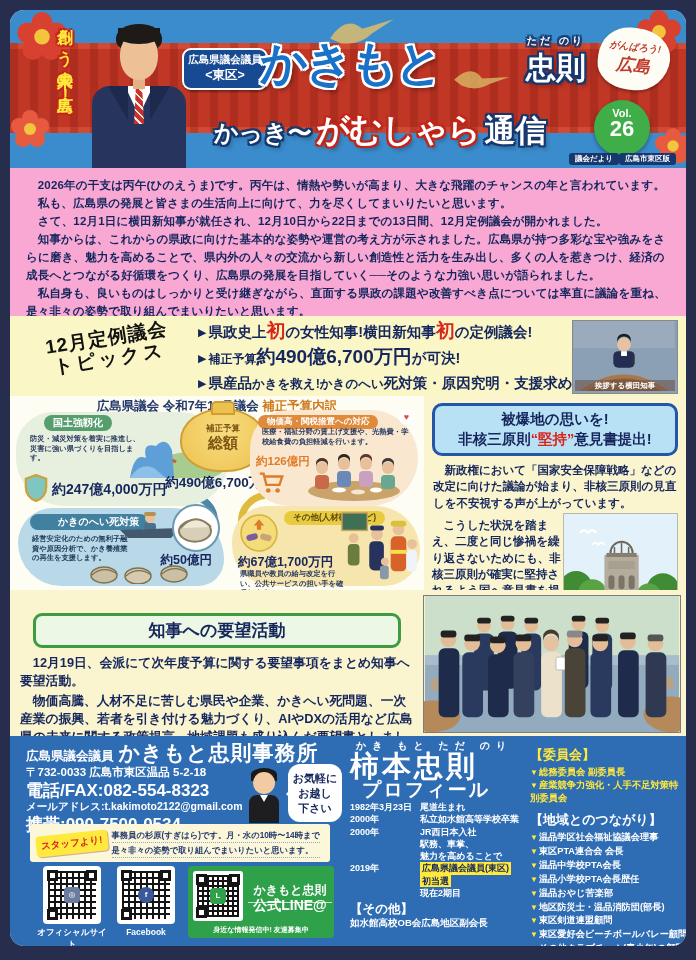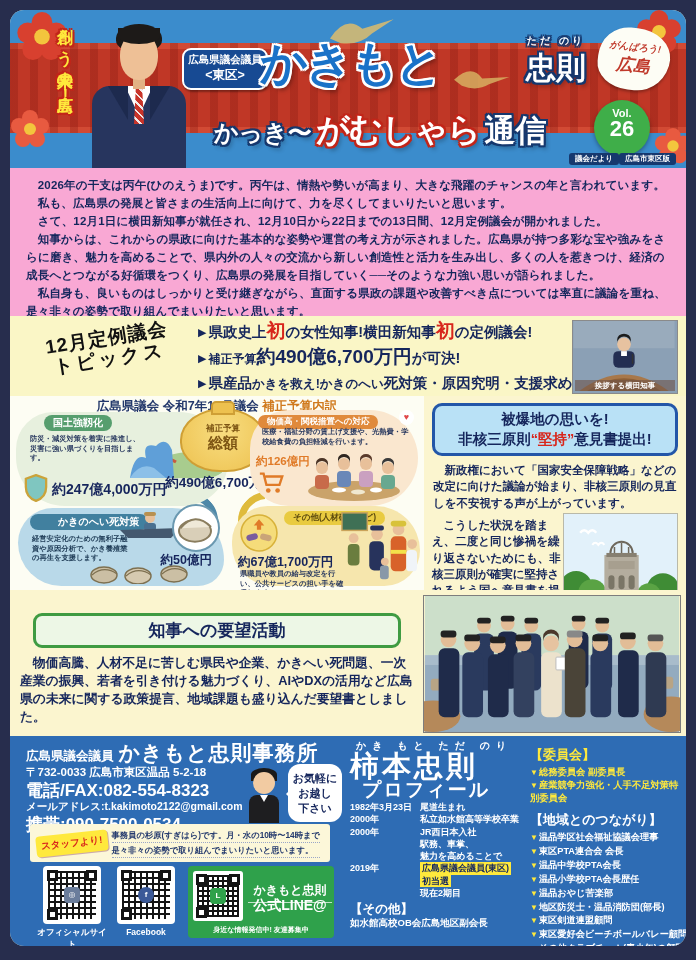--- a/index.html
+++ b/index.html
@@ -462,20 +462,21 @@
           <path d="M16,18 q4,-5 8,0 q4,-5 8,0" stroke="#fff" fill="none" stroke-width="2.4"></path>
           <path d="M28,30 q3,-4 6,0 q3,-4 6,0" stroke="#fff" fill="none" stroke-width="2"></path>
         </svg>
       </div>
     </div>
   </section>
 
   <section class="request">
     <div class="req-left">
       <div class="req-title">知事への要望活動</div>
+      <p class="req-p">　12月19日、会派にて次年度予算に関する要望事項をまとめ知事へ要望活動。</p>
       <p class="req-p">　物価高騰、人材不足に苦しむ県民や企業、かきへい死問題、一次産業の振興、若者を引き付ける魅力づくり、AIやDXの活用など広島県の未来に関する政策提言、地域課題も盛り込んだ要望書としました。</p>
     </div>
     <svg class="req-photo" viewBox="0 0 258 138">
       <rect width="258" height="66" fill="#ccdfca"></rect>
           <rect y="66" width="258" height="72" fill="#93abbf"></rect>
       <rect y="60" width="258" height="10" fill="#a8bccb"></rect>
       <ellipse cx="8" cy="122" rx="28" ry="16" fill="#b5895a"></ellipse>
           <ellipse cx="250" cy="120" rx="28" ry="18" fill="#b5895a"></ellipse>
       <rect x="6" y="84" width="18" height="12" rx="3" fill="#c2a377" opacity=".8"></rect>
           <rect x="234" y="82" width="18" height="12" rx="3" fill="#c2a377" opacity=".8"></rect>

